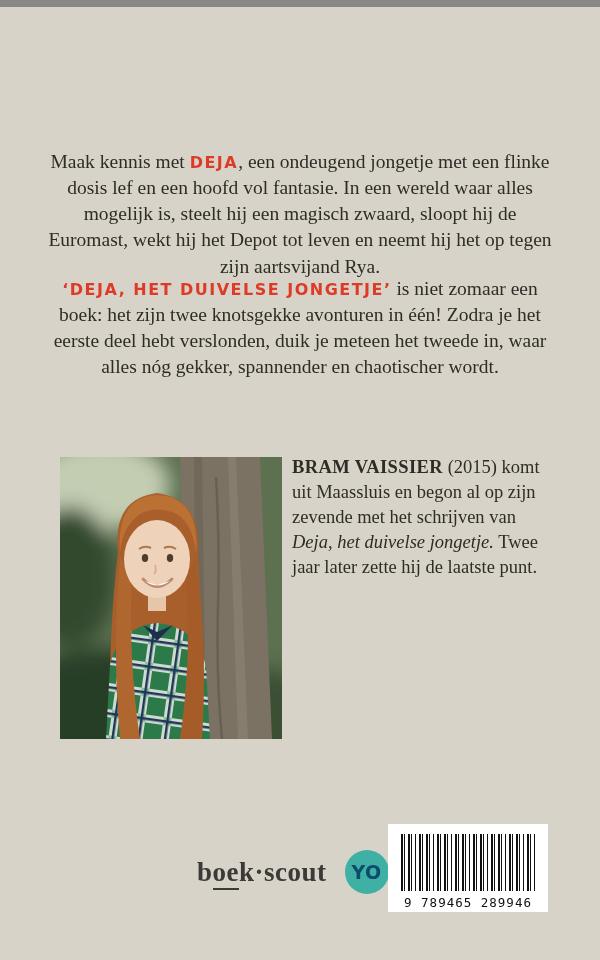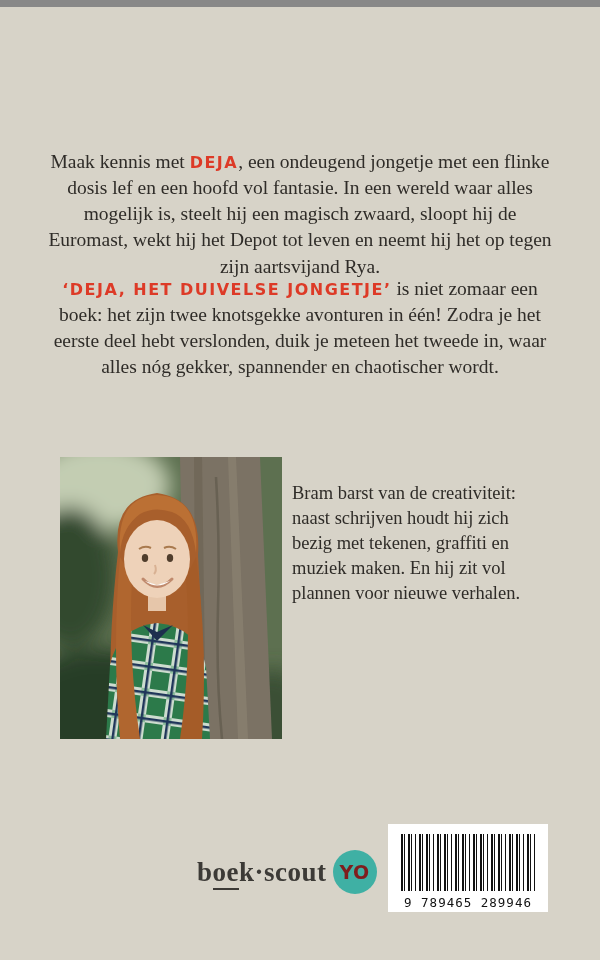--- a/index.html
+++ b/index.html
@@ -35,31 +35,31 @@
   .author-text {
     position:absolute; left:292px; top:448px; width:258px;
     font-size:18.5px; line-height:1.35; text-align:left;
   }
   .bio { margin:0; }
   .bio-2 { margin-top:26px; }
   .author-name { font-weight:bold; letter-spacing:0.4px; }
   .bio-italic { font-style:italic; }
   .publisher-logo {
     position:absolute; left:197px; top:843px;
-    display:flex; align-items:center; gap:6px;
+    display:flex; align-items:center; gap:18px;
   }
   .logo-text {
     font-family:"Liberation Serif", serif;
     font-weight:600; font-size:27px; color:#3c3a36;
     letter-spacing:0.5px;
   }
   .oe-underline { border-bottom:2px solid #3c3a36; padding-bottom:1px; }
   .logo-badge {
     width:44px; height:44px; border-radius:50%;
-    background:#3fb0a4; color:#7f1d1d;
+    background:#3fb0a4; color:#0c4a6e;
     font-family:"DejaVu Sans", sans-serif; font-weight:bold; font-size:19px;
     display:flex; align-items:center; justify-content:center;
     letter-spacing:0.5px;
   }
   .barcode-box {
     position:absolute; left:388px; top:817px;
     width:160px; height:88px; background:#ffffff;
     display:flex; flex-direction:column; align-items:center;
   }
   .barcode-bars {
@@ -124,21 +124,21 @@
       <ellipse cx="110" cy="101" rx="3.2" ry="4" fill="#4f3d2c"></ellipse>
       <path d="M79 92 q6 -4 12 -1" stroke="#a97a4e" stroke-width="2" fill="none"></path>
       <path d="M104 91 q6 -3 12 1" stroke="#a97a4e" stroke-width="2" fill="none"></path>
       <path d="M95 108 q2 6 -1 9" stroke="#d8b193" stroke-width="2" fill="none"></path>
       <path d="M83 122 Q97 137 112 122" stroke="#c08a6d" stroke-width="3" fill="none" stroke-linecap="round"></path>
       <path d="M85 124 Q97 133 110 124 L97 128 Z" fill="#fdfdfb"></path>
     </svg>
   </div>
 
   <div class="author-text">
-    <p class="bio bio-2">Bram barst van de creativiteit: naast schrijven houdt hij zich bezig met tekenen, graffiti en muziek maken. En hij zit vol plannen voor nieuwe verhalen.</p>
+    <p class="bio"><span class="author-name">BRAM VAISSIER</span> <span>(2015)</span> <span>komt uit Maassluis en begon al op zijn zevende met het schrijven van</span> <em class="bio-italic">Deja, het duivelse jongetje.</em> <span>Twee jaar later zette hij de laatste punt.</span></p>
   </div>
 
   <div class="publisher-logo">
     <span class="logo-text"><span>b</span><span class="oe-underline">oe</span><span>k·scout</span></span>
     <span class="logo-badge">YO</span>
   </div>
 
   <div class="barcode-box">
     <div class="barcode-bars"></div>
     <div class="barcode-number">9 789465 289946</div>

